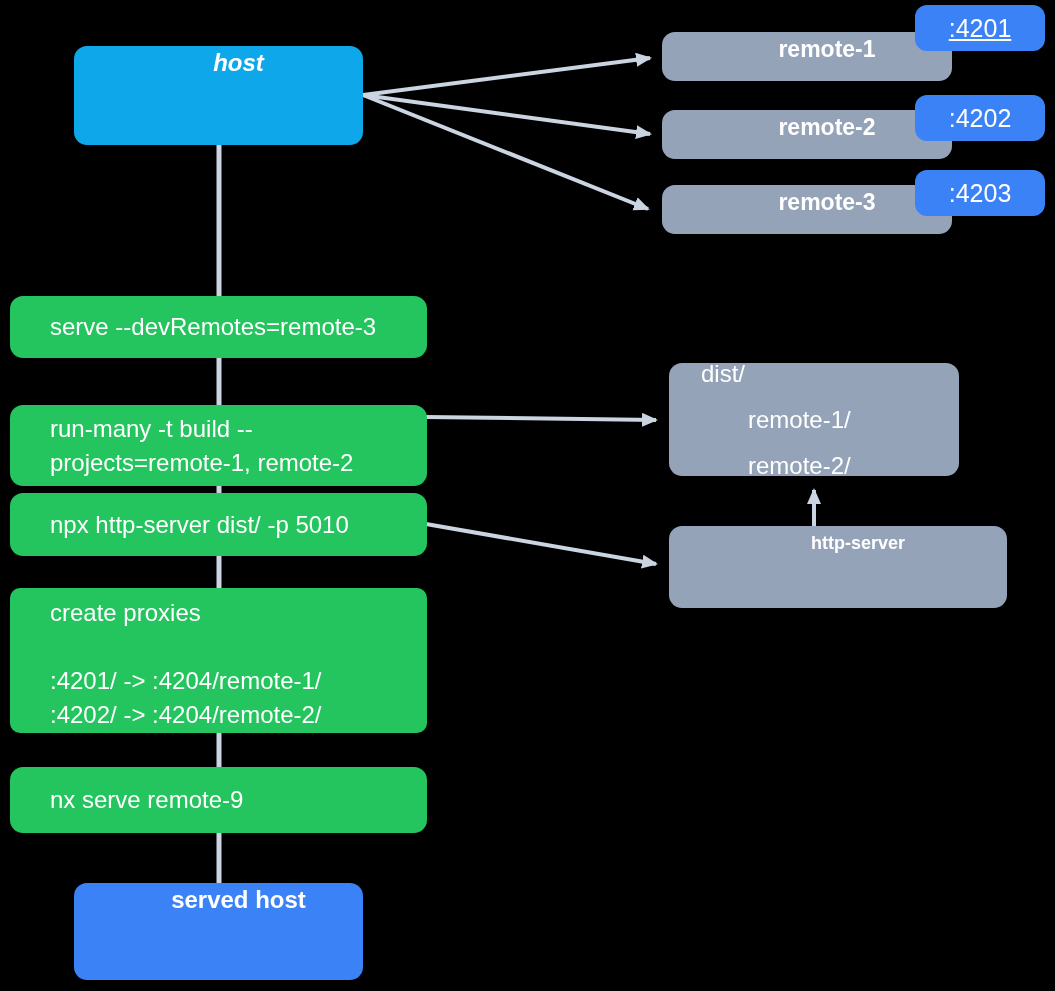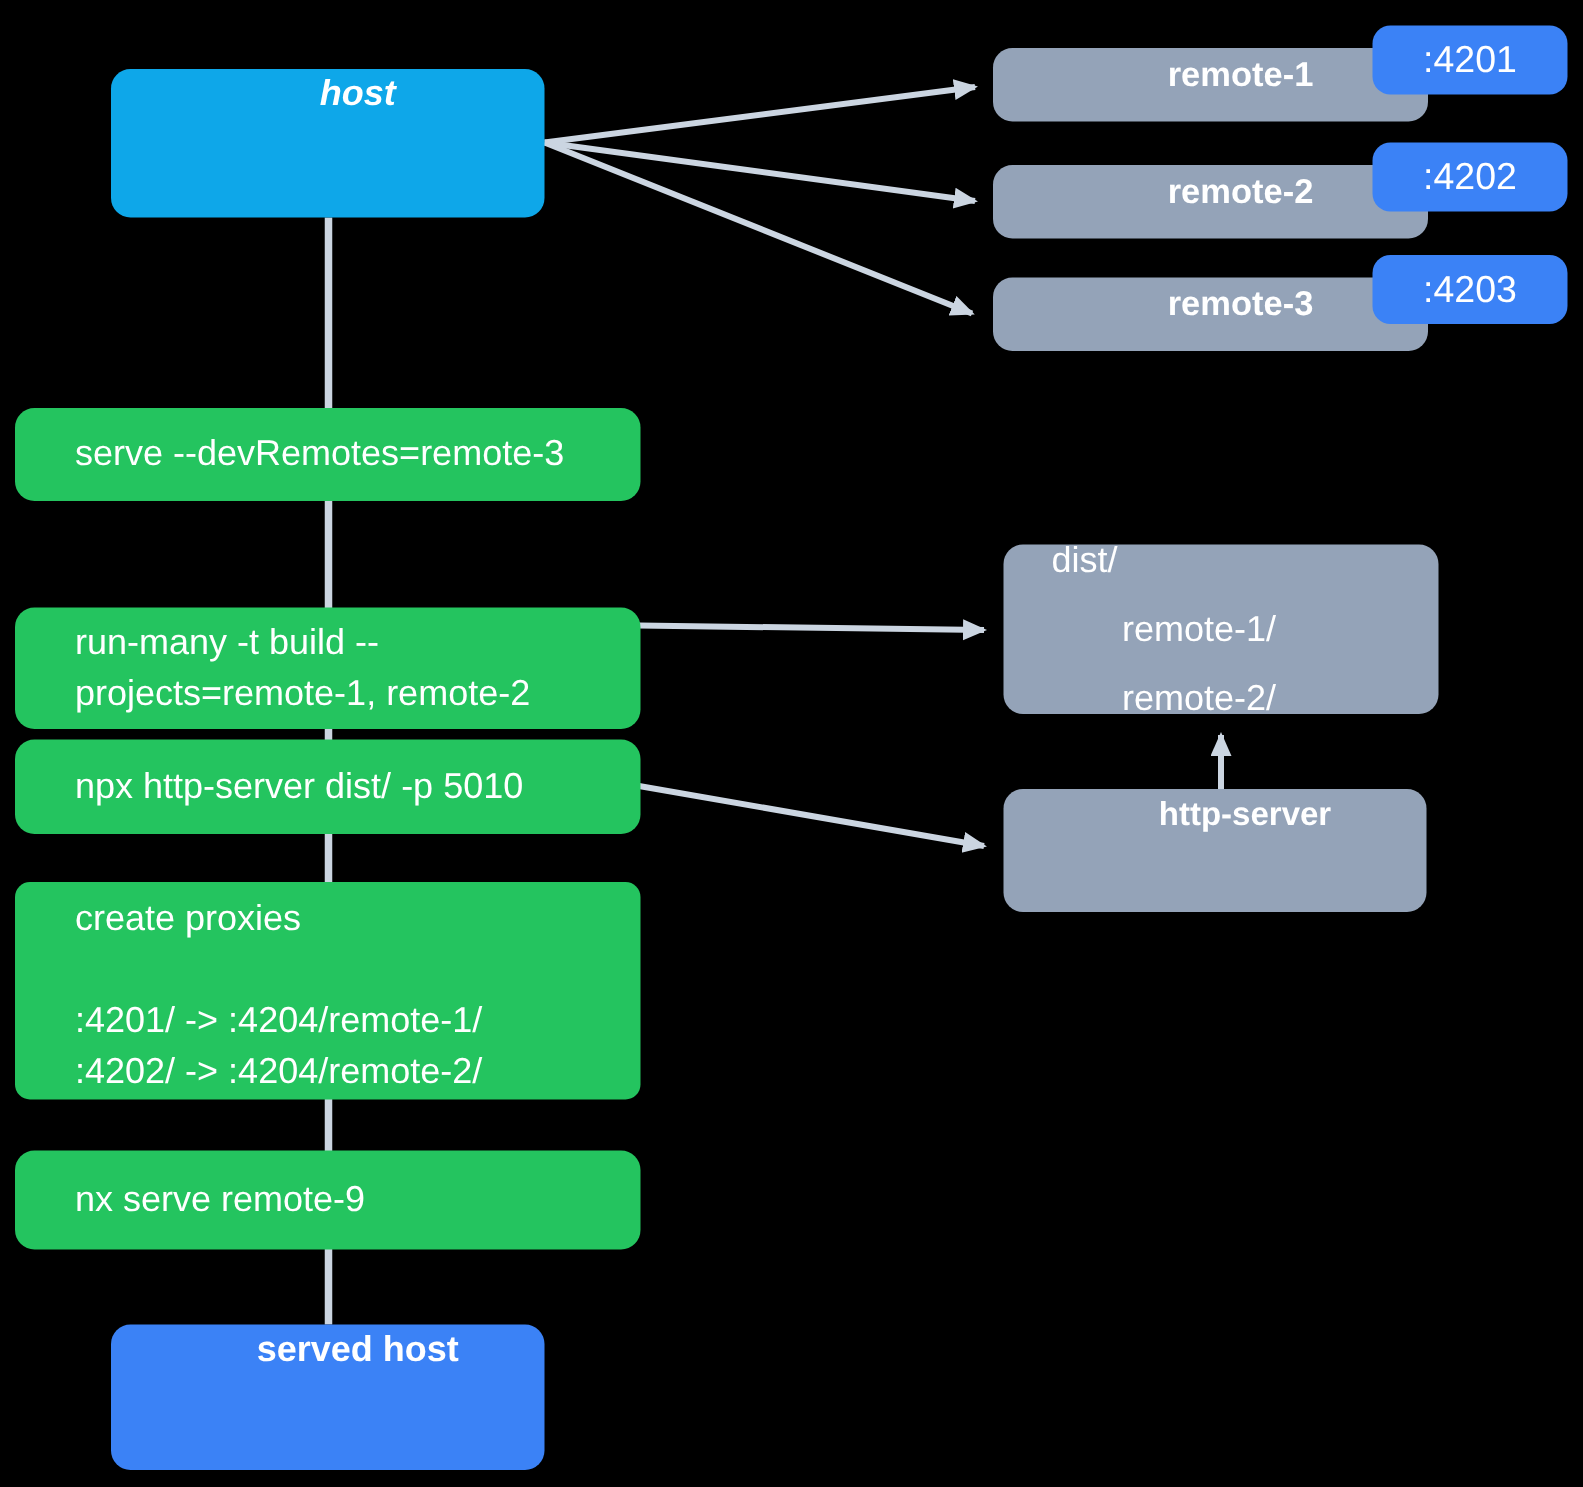--- a/index.html
+++ b/index.html
@@ -59,30 +59,30 @@
     left: 915px; width: 130px; height: 46px;
     background: var(--badge-bg, #3b82f6);
     border-radius: 12px;
     color: var(--text, #ffffff);
     font-size: 25px;
     display: flex;
     align-items: center;
     justify-content: center;
     z-index: 3;
   }
-  .badge-1 { top: 17px; }
+  .badge-1 { top: 5px; text-decoration: underline; }
   .badge-2 { top: 95px; }
   .badge-3 { top: 170px; }
 
   .command-node {
     left: 10px; width: 417px;
     background: var(--command-bg, #24c45f);
     flex-direction: column;
   }
-  .cmd-serve { top: 272px; height: 62px; }
+  .cmd-serve { top: 296px; height: 62px; }
   .cmd-build { top: 377px; height: 81px; margin-top: 28px; }
   .cmd-http  { top: 493px; height: 63px; }
   .cmd-proxies {
     top: 588px; height: 145px;
     justify-content: flex-start;
     padding-top: 8px;
     border-radius: 10px;
   }
   .cmd-nx-serve { top: 767px; height: 66px; }
   .spacer-line { min-height: 34px; }
@@ -91,24 +91,24 @@
     left: 669px; top: 363px; width: 290px; height: 113px;
     background: var(--remote-bg, #94a3b8);
     flex-direction: column;
     align-items: flex-start;
     padding-left: 32px;
     gap: 12px;
   }
   .dist-node .indent { padding-left: 47px; }
 
   .http-server-node {
-    left: 669px; top: 526px; width: 282px; height: 82px;
+    left: 669px; top: 526px; width: 338px; height: 82px;
     background: var(--remote-bg, #94a3b8);
     font-weight: bold;
-    font-size: 22px;
+    font-size: 18px;
   }
   .served-host-node {
     left: 74px; top: 883px; width: 289px; height: 97px;
     background: var(--served-host-bg, #3b82f6);
     font-weight: bold;
   }
 </style>
 </head>
 <body>
 

